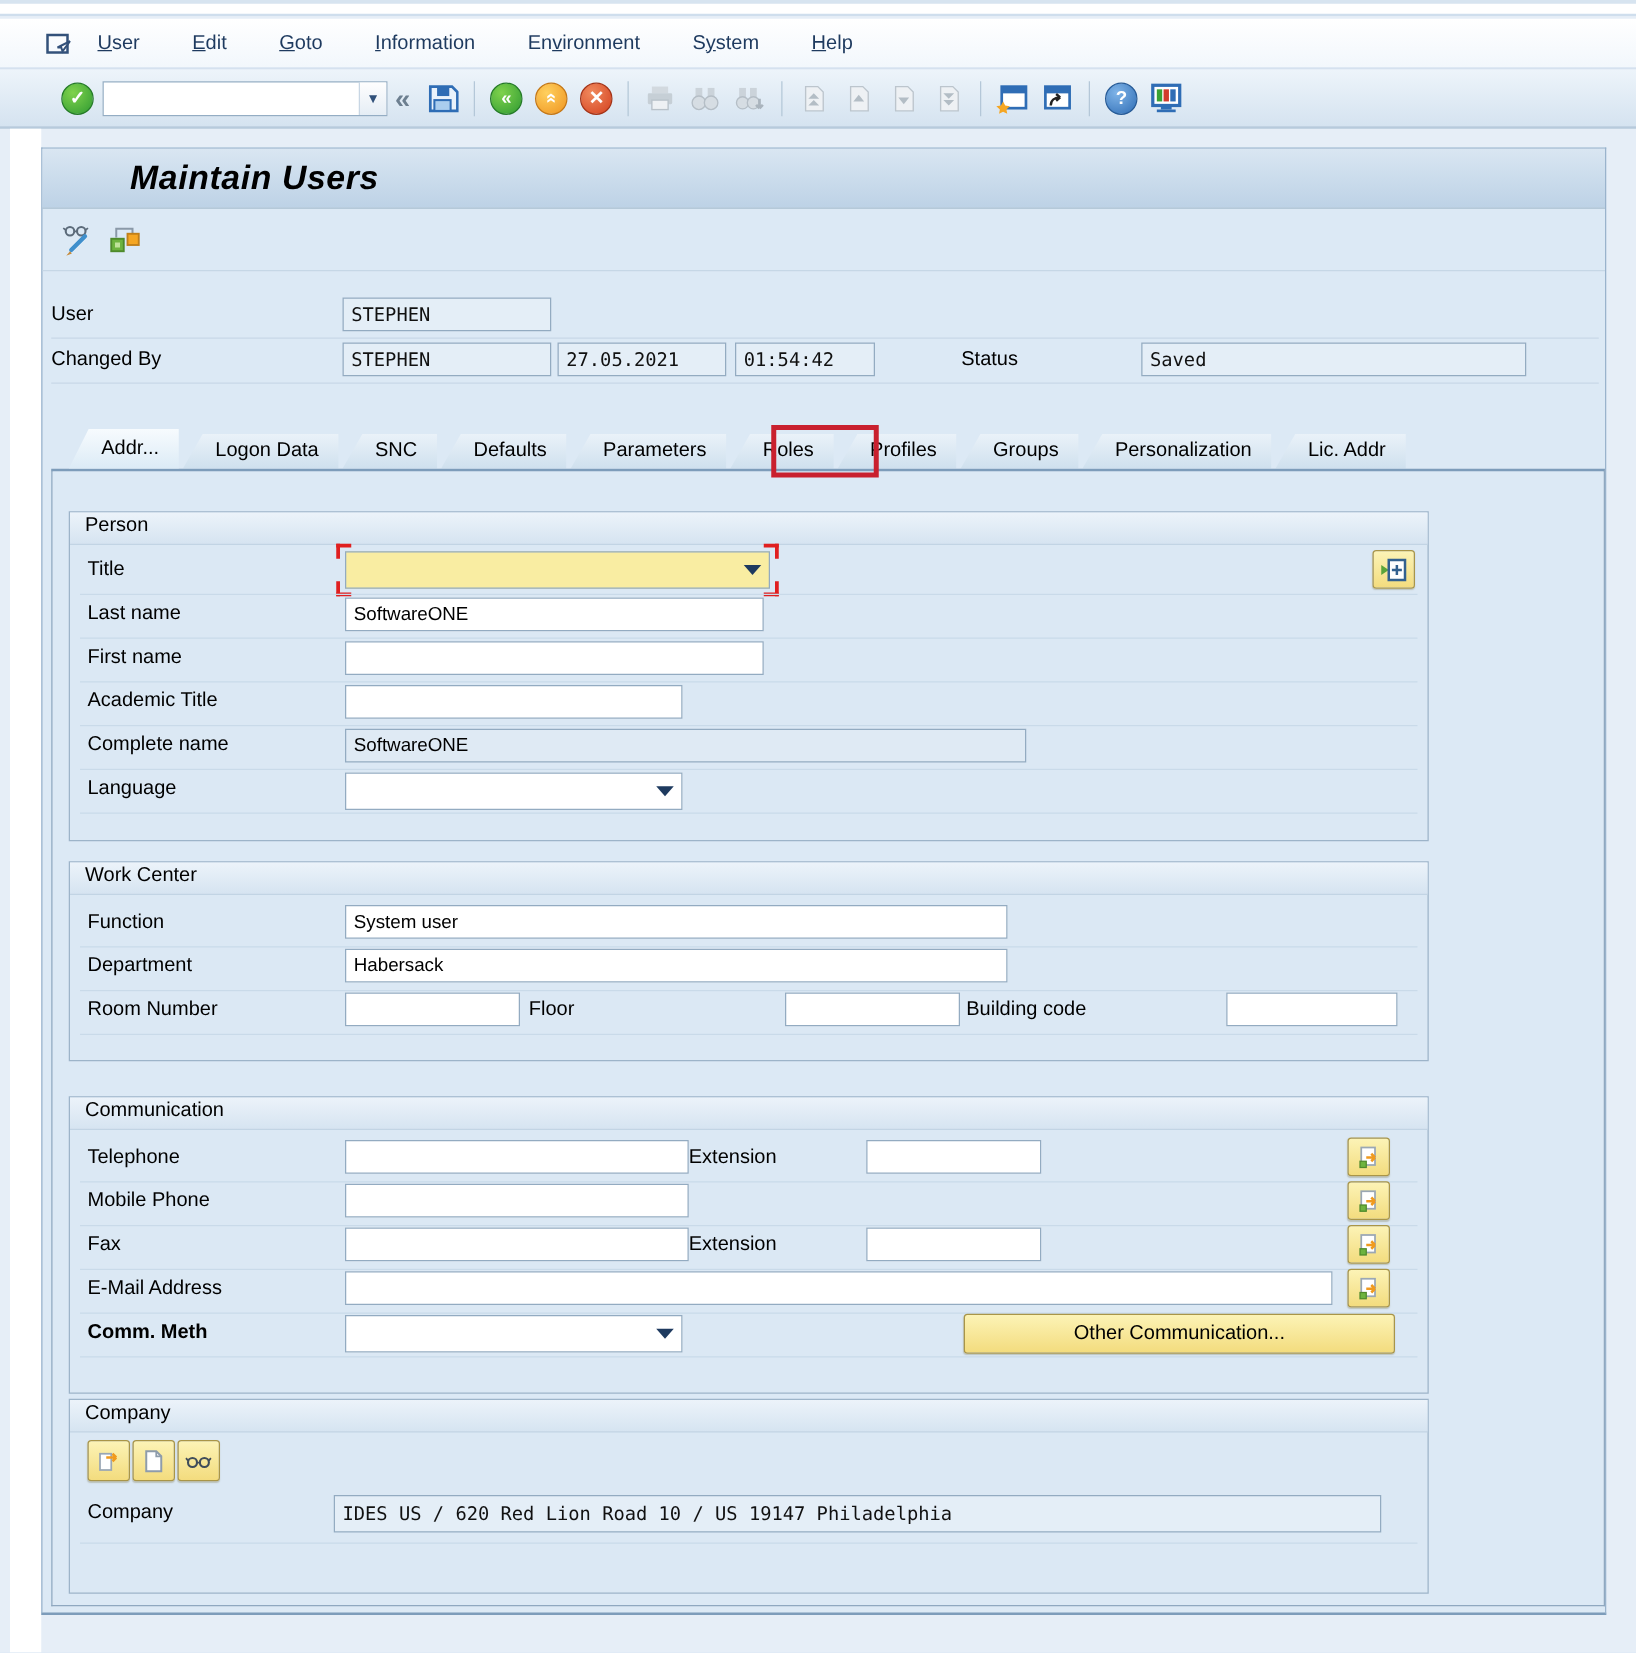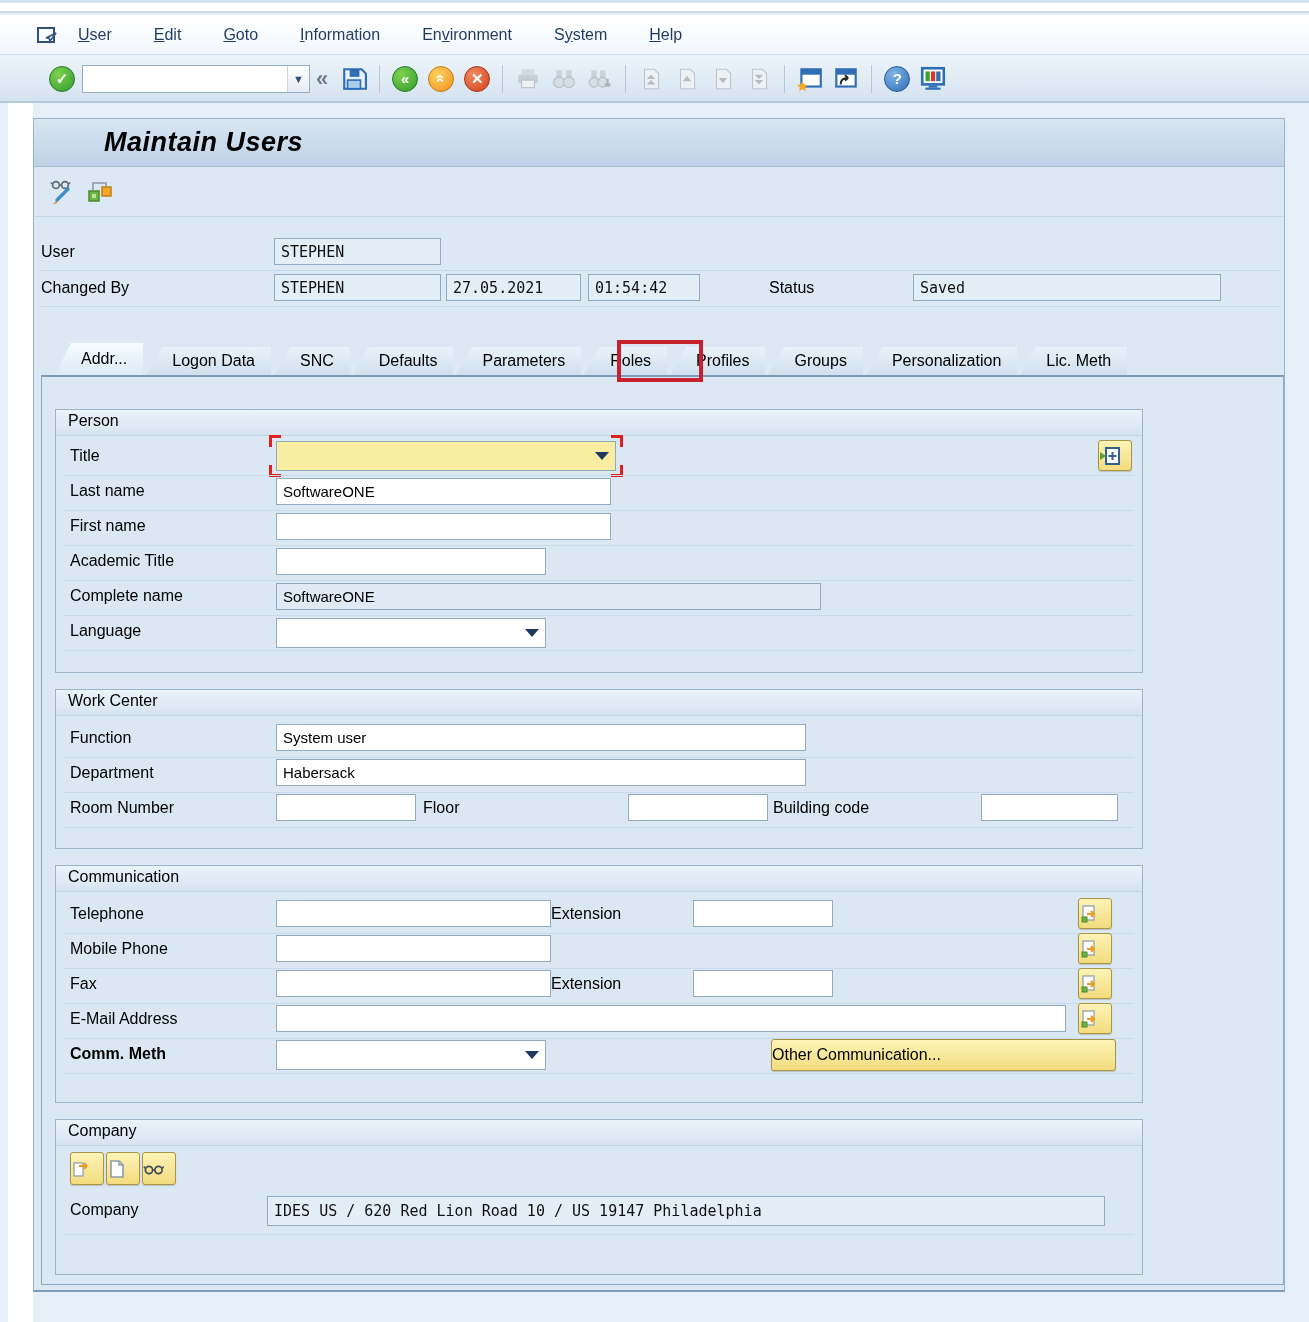--- a/index.html
+++ b/index.html
@@ -63,21 +63,21 @@
   .dd .arr { position:absolute; right:6px; top:10px; width:0; height:0; border-left:7px solid transparent; border-right:7px solid transparent; border-top:8px solid #1e3a5f; }
   .dd.yellow { background:#f9eda2; }
 
   
   .corner { position:absolute; width:12px; height:12px; }
   .corner.tl { border-top:3px solid #e01f1f; border-left:3px solid #e01f1f; }
   .corner.tr { border-top:3px solid #e01f1f; border-right:3px solid #e01f1f; }
   .corner.bl { border-bottom:3px solid #e01f1f; border-left:3px solid #e01f1f; }
   .corner.br { border-bottom:3px solid #e01f1f; border-right:3px solid #e01f1f; }
 
-  .ybtn { position:absolute; background:linear-gradient(#fcf3b6,#f3dc7e); border:1px solid #a99548; border-radius:3px; display:flex; align-items:center; justify-content:flex-start; box-shadow:0 1px 1px rgba(90,80,20,.25); cursor:default; }
+  .ybtn { position:absolute; background:linear-gradient(#fcf3b6,#f3dc7e); border:1px solid #a99548; border-radius:3px; display:flex; align-items:center; justify-content:center; box-shadow:0 1px 1px rgba(90,80,20,.25); cursor:default; }
   .ybtn-text { font-size:16px; color:#000; }
 </style>
 </head>
 <body>
 
 <div class="top-edge"></div>
 
 <div class="menubar">
   <svg class="menu-sys-icon" viewBox="0 0 24 20">
     <rect x="2" y="3" width="16" height="14" fill="none" stroke="#33517a" stroke-width="2"></rect>
@@ -266,21 +266,21 @@
     <div class="tab">
         <span>Profiles</span>
       </div>
     <div class="tab">
         <span>Groups</span>
       </div>
     <div class="tab">
         <span>Personalization</span>
       </div>
     <div class="tab">
-        <span>Lic. Meth</span>
+        <span>Lic. Addr</span>
       </div>
     <div class="red-box"></div>
   </div>
 
   <div class="tab-content">
 
     <div class="gbox" style="left:13px; top:32px; width:1088px; height:264px;">
       <div class="gbox-h">Person</div>
       <div class="gbody">
         <span class="flabel" style="left:14px; top:11px;">Title</span>
@@ -340,21 +340,21 @@
         <span class="flabel" style="left:14px; top:83px;">Room Number</span>
         <input class="field" style="left: 220px; top: 78px; width: 140px;" value="">
         <span class="flabel" style="left:367px; top:83px;">Floor</span>
         <input class="field" style="left: 572px; top: 78px; width: 140px;" value="">
         <span class="flabel" style="left:717px; top:83px;">Building code</span>
         <input class="field" style="left: 925px; top: 78px; width: 137px;" value="">
         <div class="grow-line" style="top:111px;"></div>
       </div>
     </div>
 
-    <div class="gbox" style="left:13px; top:488px; width:1088px; height:238px;">
+    <div class="gbox" style="left:13px; top:500px; width:1088px; height:238px;">
       <div class="gbox-h">Communication</div>
       <div class="gbody">
         <span class="flabel" style="left:14px; top:13px;">Telephone</span>
         <input class="field" style="left: 220px; top: 8px; width: 275px;" value="">
         <span class="flabel" style="left:495px; top:13px;">Extension</span>
         <input class="field" style="left: 637px; top: 8px; width: 140px;" value="">
         <div class="ybtn" style="left:1022px; top:6px; width:34px; height:31px;">
           <svg width="20" height="20" viewBox="0 0 20 20">
               <rect x="4" y="2" width="11" height="14" fill="#fff" stroke="#9aa7b4" stroke-width="1.4"></rect>
               <path d="M8 10h7m0 0l-3-3m3 3l-3 3" stroke="#f09a1e" stroke-width="2" fill="none"></path>

